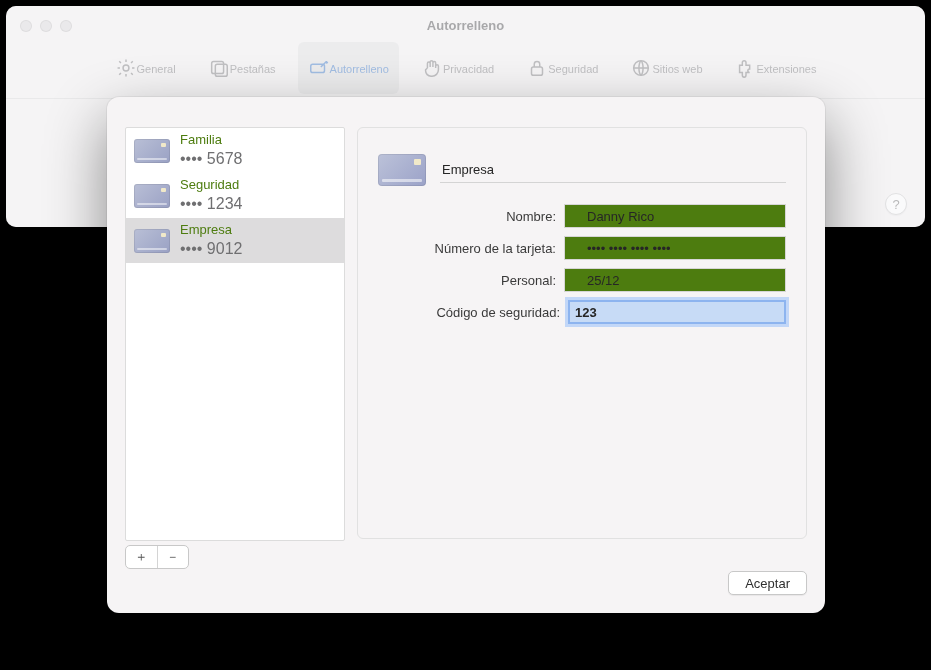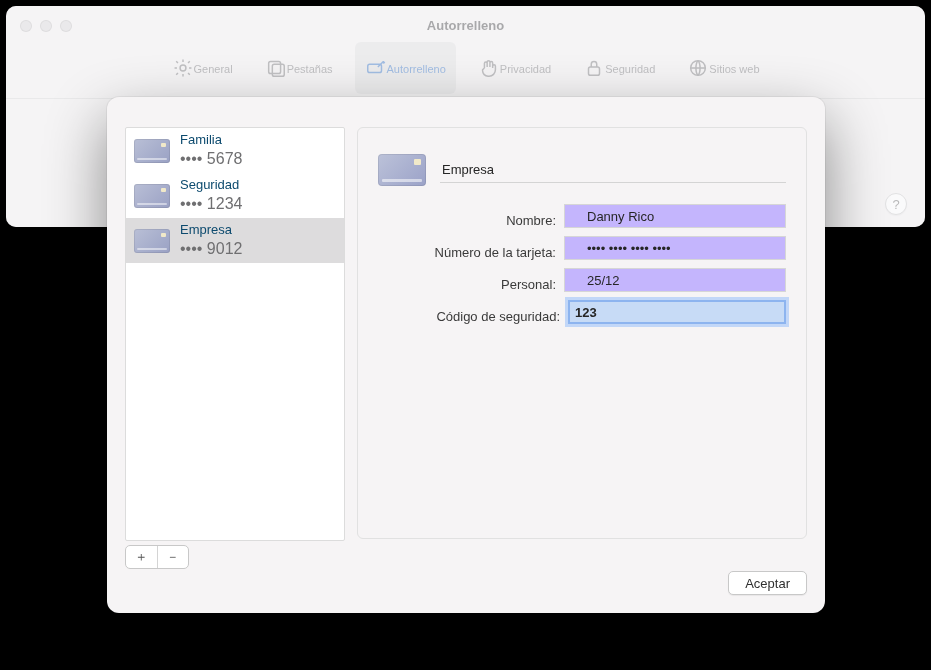--- a/index.html
+++ b/index.html
@@ -16,35 +16,35 @@
   .helpbtn{position:absolute;right:18px;bottom:12px;width:20px;height:20px;border-radius:50%;background:#fff;border:1px solid #c9c9c9;display:flex;align-items:center;justify-content:center;color:#6f6f6f;font-size:13px;box-shadow:0 1px 1px rgba(0,0,0,.06);}
 
   .sheet{position:absolute;left:107px;top:97px;width:718px;height:516px;background:#f6f4f5;border-radius:12px;box-shadow:0 24px 60px rgba(0,0,0,.45),0 0 0 1px rgba(0,0,0,.05);}
   .sidelist{position:absolute;left:18px;top:30px;width:218px;height:412px;background:#fff;border:1px solid #dcdcdc;border-radius:2px;overflow:hidden;}
   .row{display:flex;align-items:center;gap:10px;height:45px;padding:0 8px;border-bottom:0;}
   .row.sel{background:#dddcdd;}
   .card{width:36px;height:24px;border-radius:3px;background:linear-gradient(135deg,#b9bfd6,#9aa1c4);position:relative;flex:0 0 auto;box-shadow:inset 0 0 0 1px rgba(0,0,0,.08);}
   .card::before{content:"";position:absolute;right:4px;top:4px;width:5px;height:4px;background:#f1e9c9;border-radius:1px;}
   .card::after{content:"";position:absolute;left:3px;bottom:3px;right:3px;height:2px;background:rgba(255,255,255,.5);border-radius:1px;}
   .rowtext{display:flex;flex-direction:column;line-height:1.25;}
-  .rowtext .nm{font-weight:500;color:#0c4a6e;}
+  .rowtext .nm{font-weight:500;color:#4d7c0f;}
   .rowtext .ln{color:#6f6f71;font-size:16px;}
   .addremove{position:absolute;left:18px;top:448px;width:62px;height:22px;border:1px solid #c8c8c8;border-radius:5px;background:#fff;display:flex;overflow:hidden;}
   .addremove div{flex:1;display:flex;align-items:center;justify-content:center;color:#555;}
   .addremove div:first-child{border-right:1px solid #d4d4d4;}
 
   .detail{position:absolute;left:250px;top:30px;width:450px;height:412px;background:#f6f4f5;border:1px solid #e1e1e1;border-radius:6px;padding:26px 20px 0 20px;box-sizing:border-box;}
   .dhead{display:flex;align-items:center;gap:14px;margin-bottom:18px;}
   .bigcard{width:48px;height:32px;border-radius:4px;background:linear-gradient(135deg,#bcc2d9,#9ba2c8);position:relative;box-shadow:inset 0 0 0 1px rgba(0,0,0,.08);}
   .bigcard::before{content:"";position:absolute;right:5px;top:5px;width:7px;height:6px;background:#f1e9c9;border-radius:1px;}
   .bigcard::after{content:"";position:absolute;left:4px;bottom:4px;right:4px;height:3px;background:rgba(255,255,255,.55);border-radius:1px;}
   .descfield{flex:1;height:22px;border:0;border-bottom:1px solid #d4d4d4;background:transparent;font-size:13px;padding:1px 2px;color:#262626;outline:none;}
-  .formrow{display:flex;align-items:flex-end;margin-bottom:8px;}
+  .formrow{display:flex;align-items:center;margin-bottom:8px;}
   .formrow label{width:182px;text-align:right;padding-right:8px;color:#3a3a3a;}
-  .tf{flex:1;height:20px;border:1px solid #d6d6d6;border-radius:0;background:#c4b5fd;font-size:13px;padding:1px 22px;color:#262626;outline:none;font-family:inherit;}
+  .tf{flex:1;height:20px;border:1px solid #d6d6d6;border-radius:0;background:#4d7c0f;font-size:13px;padding:1px 22px;color:#262626;outline:none;font-family:inherit;}
   .tf.focused{border:2px solid #8db4ef;box-shadow:0 0 0 3px rgba(96,160,255,.35);padding:0 5px;height:20px;background:#c7dbf6;font-weight:bold;}
   .acceptbtn{position:absolute;right:18px;bottom:18px;height:24px;padding:0 16px;border:1px solid #c8c8c8;border-radius:5px;background:#fff;font-size:13px;color:#2f2f2f;box-shadow:0 1px 1px rgba(0,0,0,.06);}
 </style>
 </head>
 <body>
 
 <div class="window">
   <div class="traffic">
     <div class="tl"></div>
     <div class="tl"></div>
@@ -86,20 +86,26 @@
           <path d="M9 11V8a3 3 0 0 1 6 0v3"></path>
         </svg>
       <span>Seguridad</span>
     </div>
     <div class="tbitem">
       <svg viewBox="0 0 24 24">
           <circle cx="12" cy="12" r="8"></circle>
           <path d="M4 12h16M12 4c3 3 3 13 0 16M12 4c-3 3-3 13 0 16"></path>
         </svg>
       <span>Sitios web</span>
+    </div>
+    <div class="tbitem">
+      <svg viewBox="0 0 24 24">
+          <path d="M5 9h3V6a2 2 0 1 1 4 0v3h4v4a2 2 0 1 0 0 4v0H12v3a2 2 0 1 1-4 0v-3H5z"></path>
+        </svg>
+      <span>Extensiones</span>
     </div>
   </div>
 
   <div class="helpbtn">?</div>
 </div>
 <div class="overlay"></div>
 
 <div class="sheet">
   <div class="sidelist">
     <div class="row">

